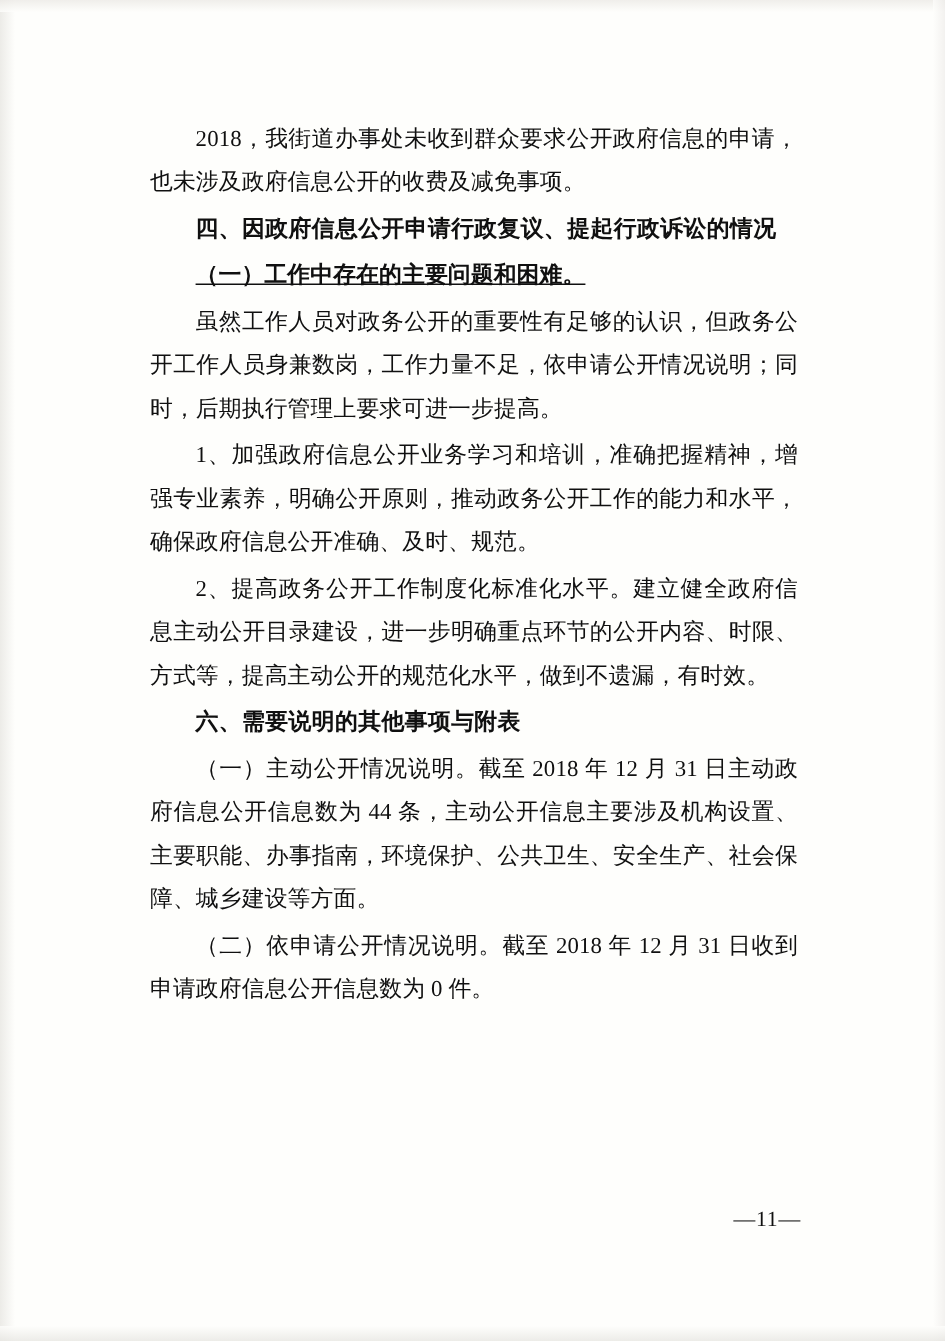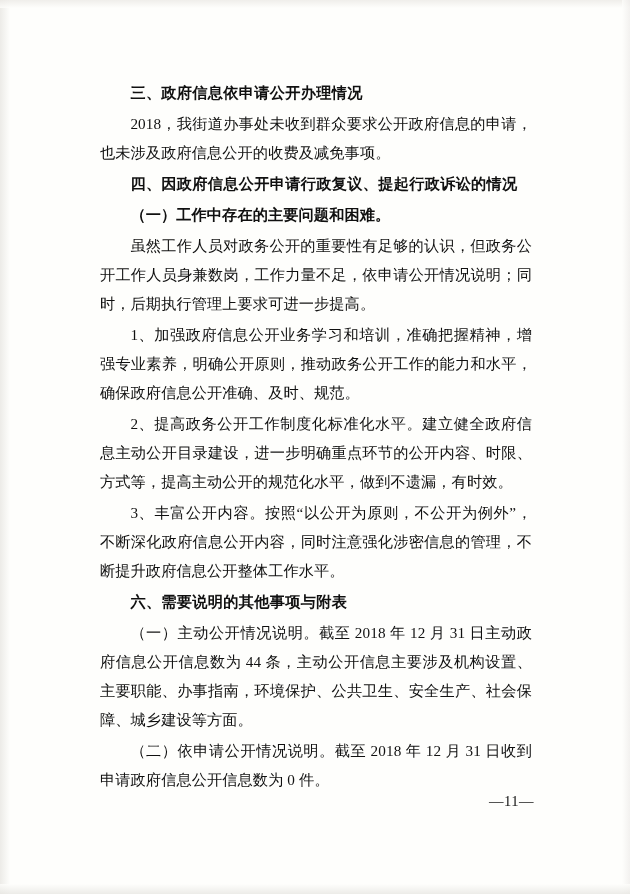--- a/index.html
+++ b/index.html
@@ -45,31 +45,32 @@
     color: #101010;
   }
   p.heading {
     font-weight: bold;
     text-indent: 2em;
     letter-spacing: 0.3px;
   }
   p.sub-heading {
     font-weight: bold;
     text-indent: 2em;
+    text-decoration: underline;
   }
   p.body-para {
     text-indent: 2em;
   }
   p.tight {
     margin-bottom: 0;
   }
   .pagenum {
     position: absolute;
     right: 96px;
-    bottom: 84px;
+    bottom: 72px;
     font-size: 14.5px;
     color: #101010;
     letter-spacing: 0.5px;
   }
   .edge-shadow-left {
     position: absolute;
     left: 0;
     top: 0;
     width: 10px;
     height: 894px;
@@ -108,27 +109,25 @@
 <body>
 
 <div id="page">
   <div class="sheet"></div>
   <div class="edge-shadow-left"></div>
   <div class="edge-shadow-top"></div>
   <div class="edge-shadow-right"></div>
   <div class="edge-shadow-bottom"></div>
 
   <div class="content">
-    <p class="heading">三、政府信息依申请公开办理情况</p>
     <p class="body-para">2018，我街道办事处未收到群众要求公开政府信息的申请，也未涉及政府信息公开的收费及减免事项。</p>
     <p class="heading">四、因政府信息公开申请行政复议、提起行政诉讼的情况</p>
     <p class="sub-heading">（一）工作中存在的主要问题和困难。</p>
     <p class="body-para">虽然工作人员对政务公开的重要性有足够的认识，但政务公开工作人员身兼数岗，工作力量不足，依申请公开情况说明；同时，后期执行管理上要求可进一步提高。</p>
     <p class="body-para">1、加强政府信息公开业务学习和培训，准确把握精神，增强专业素养，明确公开原则，推动政务公开工作的能力和水平，确保政府信息公开准确、及时、规范。</p>
     <p class="body-para">2、提高政务公开工作制度化标准化水平。建立健全政府信息主动公开目录建设，进一步明确重点环节的公开内容、时限、方式等，提高主动公开的规范化水平，做到不遗漏，有时效。</p>
-    <p class="body-para">3、丰富公开内容。按照“以公开为原则，不公开为例外”，不断深化政府信息公开内容，同时注意强化涉密信息的管理，不断提升政府信息公开整体工作水平。</p>
     <p class="heading">六、需要说明的其他事项与附表</p>
     <p class="body-para">（一）主动公开情况说明。截至 2018 年 12 月 31 日主动政府信息公开信息数为 44 条，主动公开信息主要涉及机构设置、主要职能、办事指南，环境保护、公共卫生、安全生产、社会保障、城乡建设等方面。</p>
     <p class="body-para tight">（二）依申请公开情况说明。截至 2018 年 12 月 31 日收到申请政府信息公开信息数为 0 件。</p>
   </div>
 
   <div class="pagenum">—11—</div>
 </div>
 
 </body></html>

